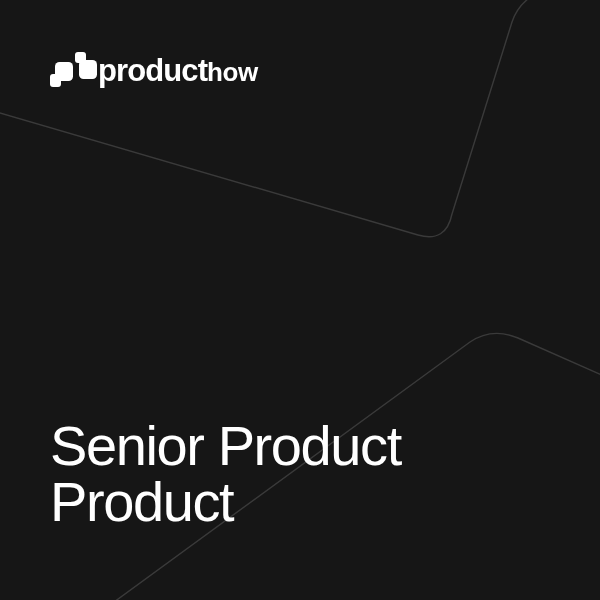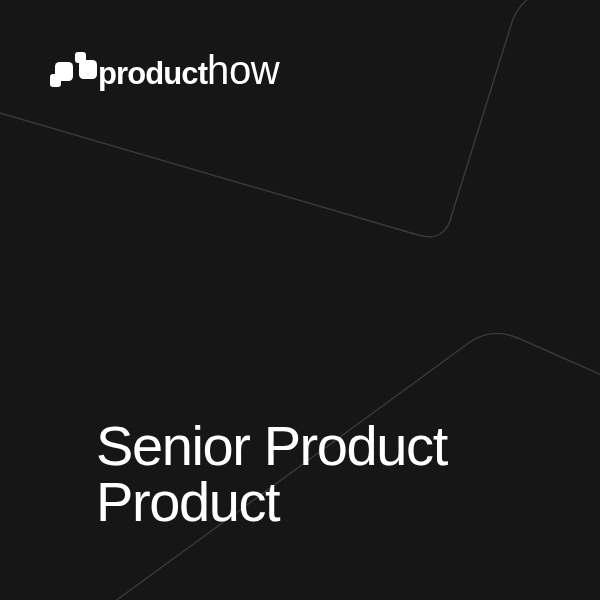--- a/index.html
+++ b/index.html
@@ -55,38 +55,37 @@
     line-height:1;
     white-space:nowrap;
   }
   .wm-strong {
     font-size:31px;
     font-weight:700;
     letter-spacing:-0.9px;
     color:#ffffff;
   }
   .wm-light {
-    font-size:40px;
-    font-weight:400;
+    font-size:26px;
+    font-weight:700;
     letter-spacing:-0.4px;
     color:#ffffff;
   }
 
   
   #headline {
     position:absolute;
     left:50px;
     top:418px;
     width:430px;
     color:#ffffff;
     font-size:56px;
     font-weight:400;
     line-height:1.0;
     letter-spacing:-1.4px;
-    margin-left:46px;
   }
   #headline .hl-line { display:block; }
 </style>
 </head>
 <body>
 
 <div id="card">
 
   <svg id="bg-decor" viewBox="0 0 600 600" fill="none">
 

